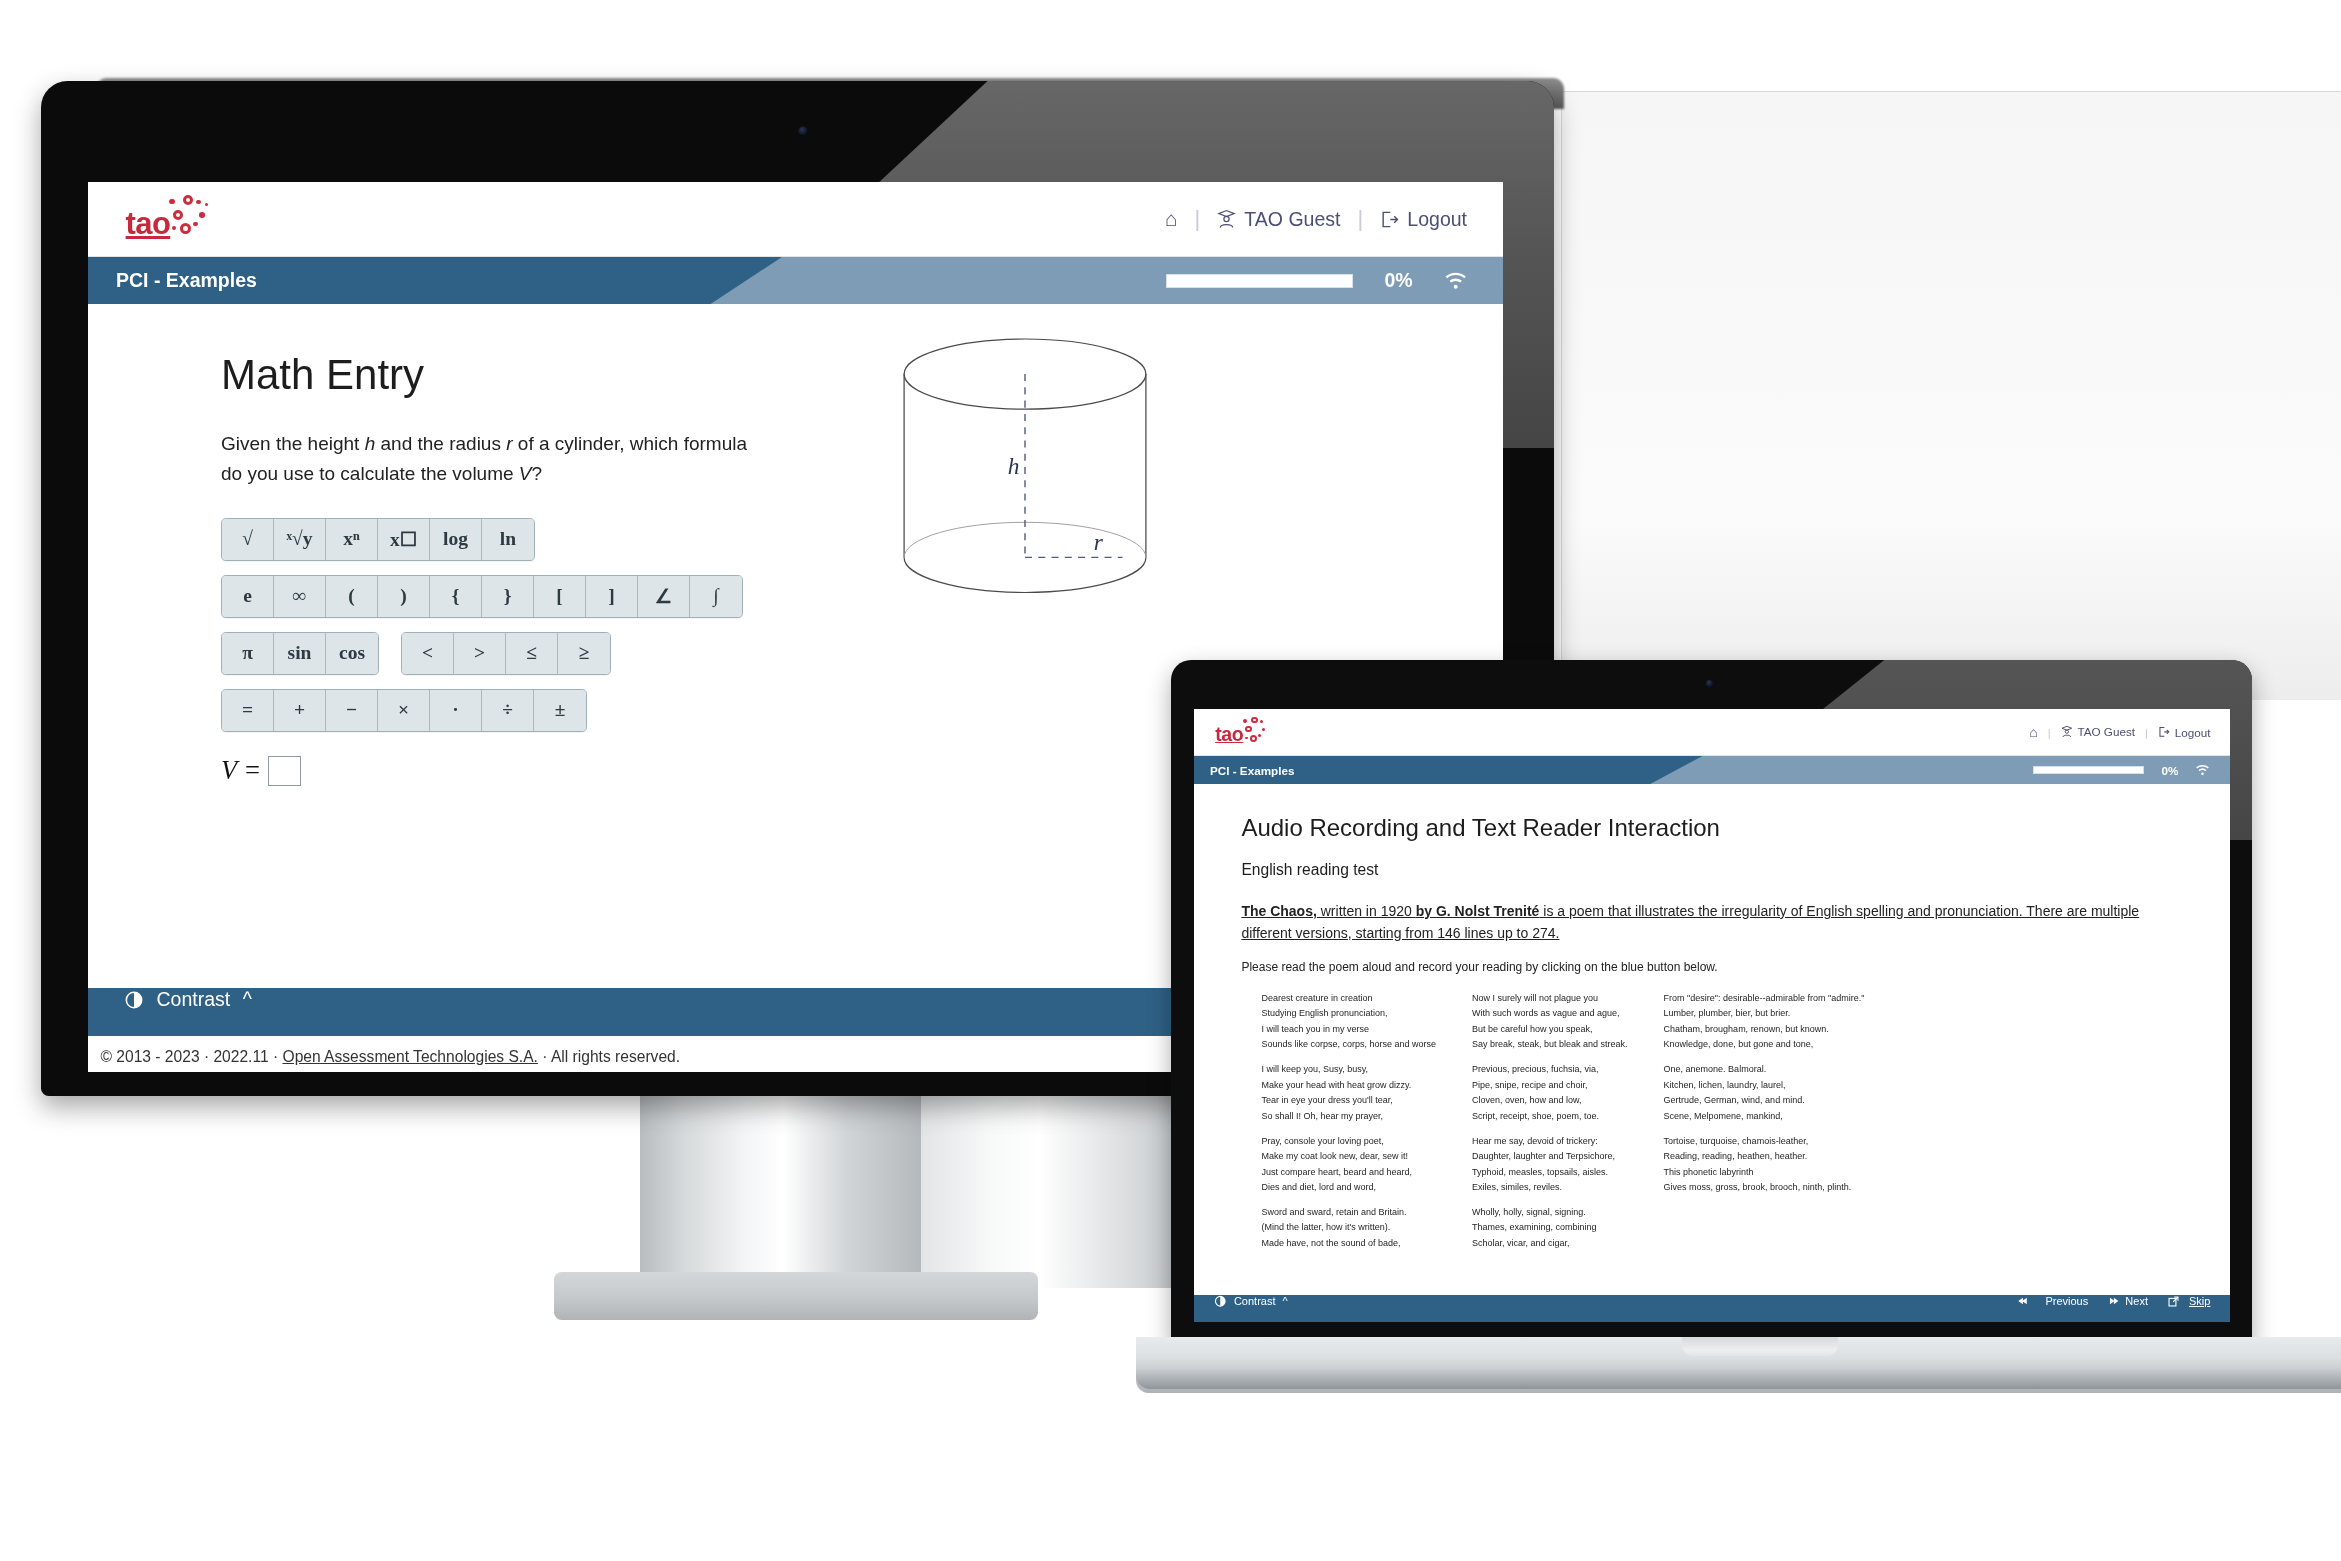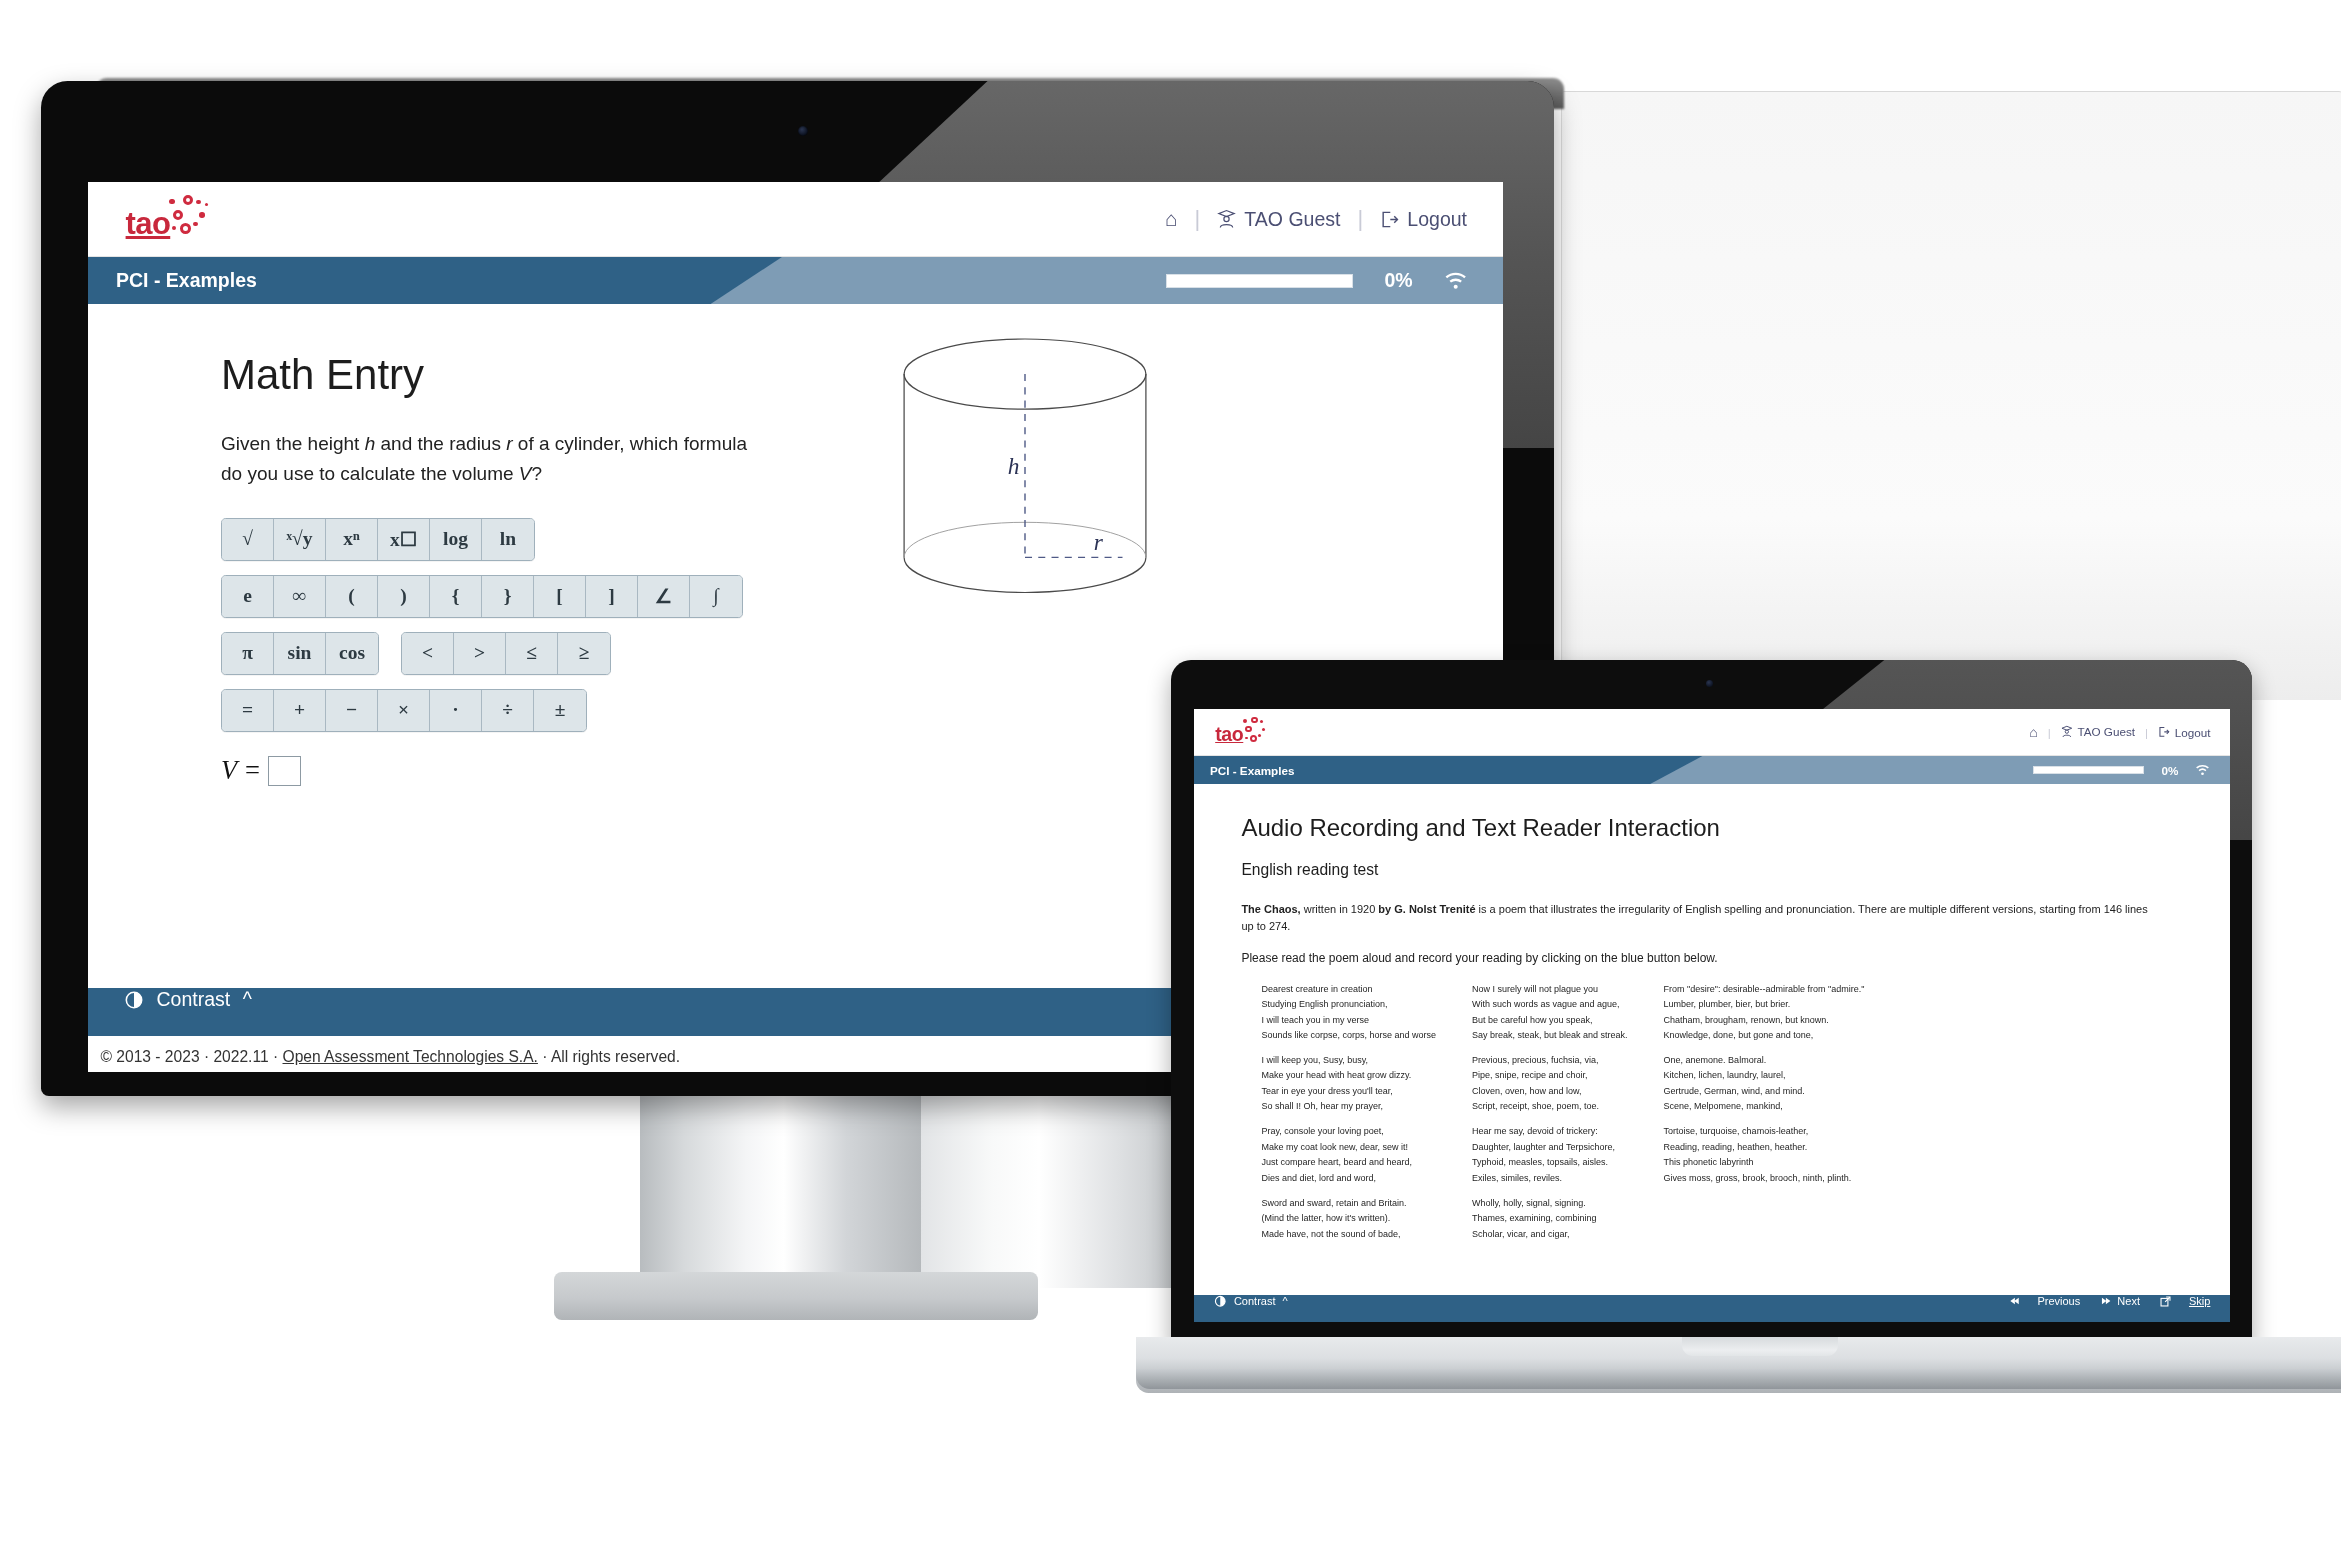--- a/index.html
+++ b/index.html
@@ -413,21 +413,21 @@
               <path d="M8 13.5 A11 11 0 0 1 22 13.5" fill="none" stroke="#fff" stroke-width="3.2"></path>
               <circle cx="15" cy="20" r="2.8" fill="#fff"></circle>
             </svg>
           </div>
         </div>
 
         <div class="content-area" style="height:511px;padding:30px 0 0 47px;position:relative;">
           <h1 class="q-title" style="font-size:24px;margin-bottom:19px;">Audio Recording and Text Reader Interaction</h1>
           <h2 class="q-sub" style="font-size:15.6px;margin-bottom:22px;">English reading test</h2>
 
-          <p class="q-body tiny-line" style="font-size:11px;max-width:921px;margin-bottom:15.6px;">
+          <p class="q-body tiny-line" style="font-size:14px;max-width:921px;margin-bottom:15.6px;text-decoration:underline;">
             <b>The Chaos,</b><span> written in 1920 </span><b>by G. Nolst Trenité</b><span> is a poem that illustrates the irregularity of English spelling and pronunciation.  There are multiple different versions, starting from 146 lines up to 274.</span>
           </p>
           <p class="q-body" style="font-size:12px;margin-bottom:17px;">Please read the poem aloud and record your reading by clicking on the blue button below.</p>
 
           <div class="poem-cols" id="poem-cols" style="gap:36px;padding-left:20px;font-size:9px;line-height:1.72;color:#1e1e1e;">
               <div class="poem-col">
                 <div class="poem-stanza">
                   <div>Dearest creature in creation</div>
                   <div>Studying English pronunciation,</div>
                   <div>I will teach you in my verse</div>
@@ -516,21 +516,21 @@
               </svg>
               <span>Previous</span>
             </span>
             <span class="bb-btn" style="gap:5.5px;">
               <svg width="11.7" height="10" viewBox="0 0 18 14">
                 <path d="M3 2 L10 7 L3 12 Z" fill="#fff"></path>
                   <path d="M9 2 L16 7 L9 12 Z" fill="#fff"></path>
               </svg>
               <span>Next</span>
             </span>
-            <span class="bb-btn" style="gap:18px;text-decoration:underline;">
+            <span class="bb-btn" style="gap:10px;text-decoration:underline;">
               <svg width="11" height="11" viewBox="0 0 16 16">
                 <rect x="1.5" y="3.5" width="10" height="11" fill="none" stroke="#fff" stroke-width="1.6"></rect>
                 <path d="M9 1.5 H14.5 V7" fill="none" stroke="#fff" stroke-width="1.6"></path>
                 <path d="M7.5 8.5 L14.2 1.8" stroke="#fff" stroke-width="1.6"></path>
               </svg>
               <span>Skip</span>
             </span>
           </div>
         </div>
 

